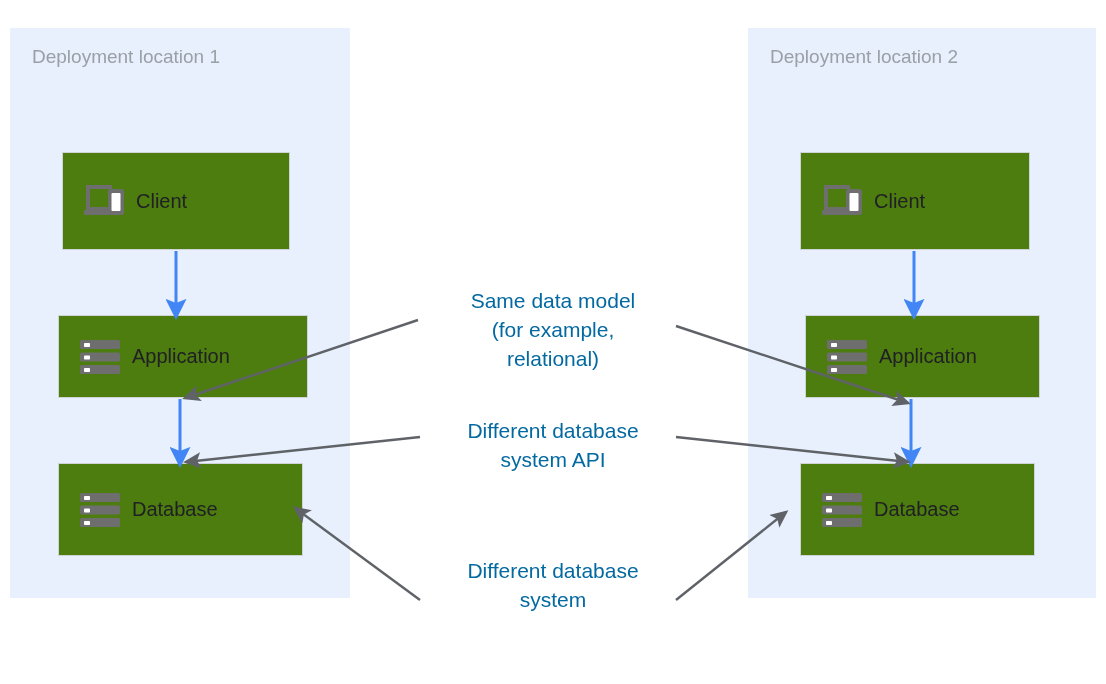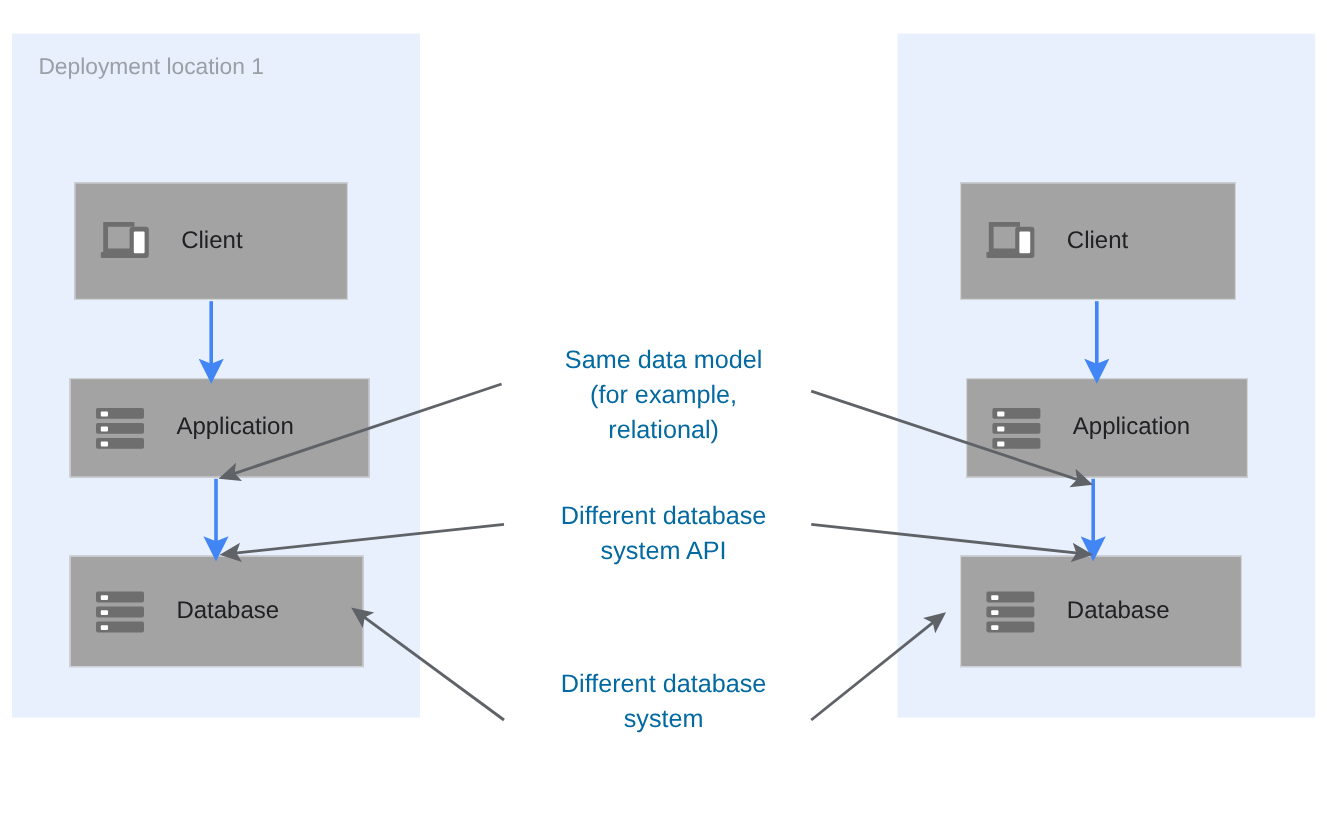--- a/index.html
+++ b/index.html
@@ -21,26 +21,26 @@
   }
   .panel-title {
     position: absolute;
     color: #9aa0a6;
     font-size: 19px;
     font-family: "Liberation Sans", sans-serif;
     white-space: nowrap;
   }
   .node {
     position: absolute;
-    background: #a3a3a3;
+    background: #4d7c0f;
     border: 1px solid #d0d3d6;
     box-sizing: border-box;
     display: flex;
     align-items: center;
-    gap: 24px;
+    gap: 9px;
     padding-left: 18px;
   }
   .node-label {
     font-size: 20px;
     color: #202124;
     font-family: "Liberation Sans", sans-serif;
     white-space: nowrap;
   }
   .icon-wrap {
     width: 46px;
@@ -70,20 +70,21 @@
 </style>
 </head>
 <body>
 
 <div id="stage">
 
   <div class="panel" style="left:10px; top:28px; width:340px; height:570px;"></div>
   <div class="panel" style="left:748px; top:28px; width:348px; height:570px;"></div>
 
   <div class="panel-title" style="left:32px; top:46px;text-align:center;">Deployment location 1</div>
+  <div class="panel-title" style="left:770px; top:46px;">Deployment location 2</div>
 
   <div class="node" style="left:62px; top:152px; width:228px; height:98px;">
     <span class="icon-wrap">
       <svg width="44" height="36" viewBox="0 0 44 36" aria-hidden="true">
         <path d="M4 2 h26 v4 h-22 v18 h22 v4 h-26 z" fill="#6e6e6e"></path>
         <rect x="2" y="27" width="30" height="5" rx="1" fill="#6e6e6e"></rect>
         <rect x="26" y="6" width="16" height="26" rx="2.5" fill="#6e6e6e"></rect>
         <rect x="29.5" y="10" width="9" height="18" rx="1" fill="#ffffff"></rect>
       </svg>
     </span>

